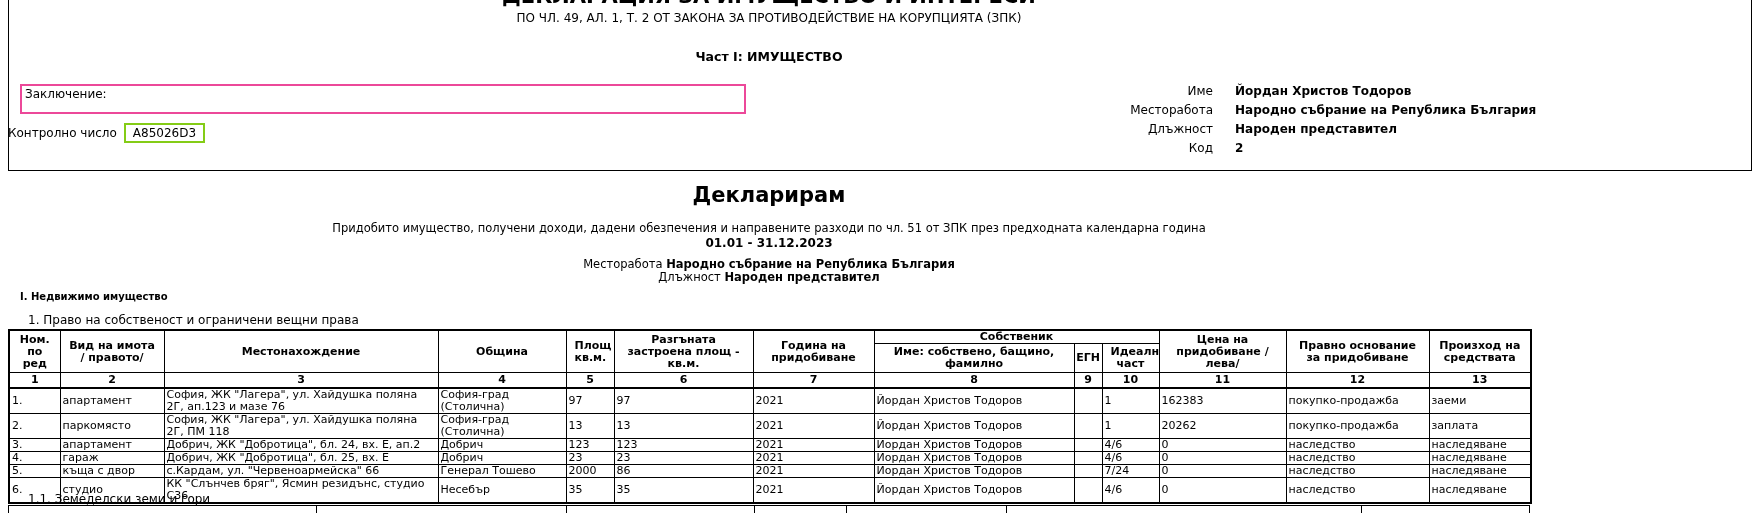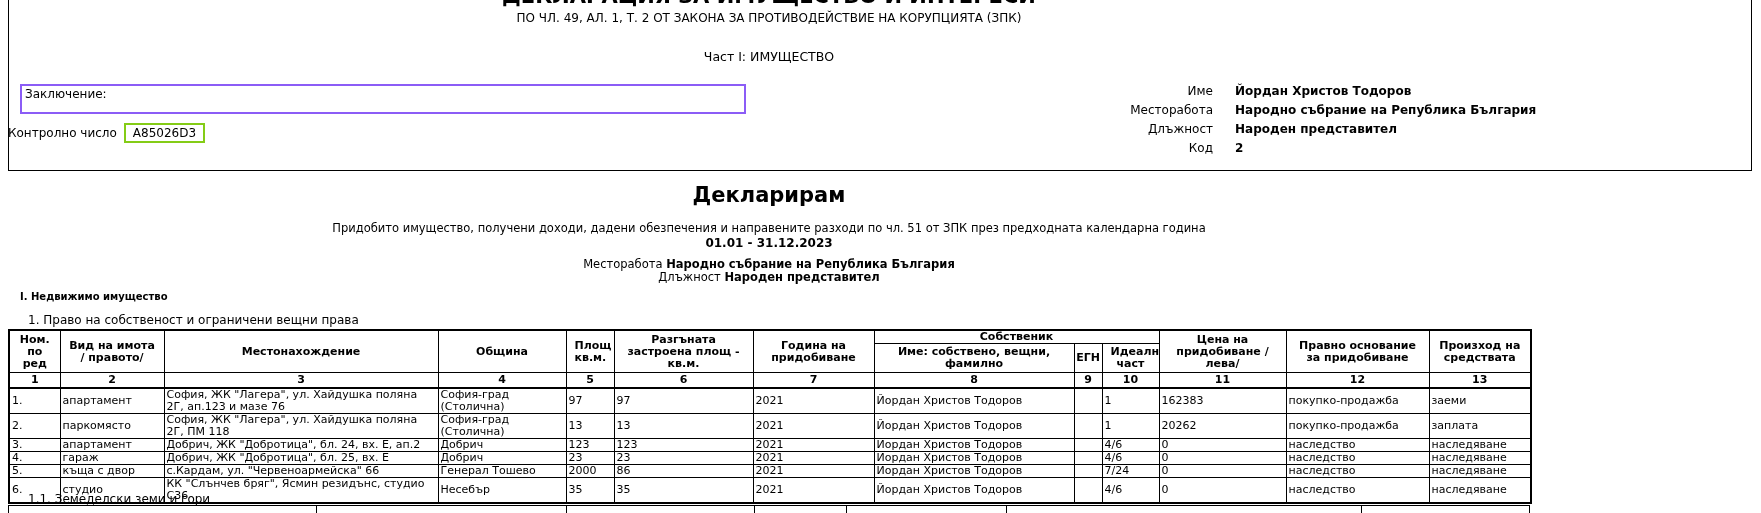--- a/index.html
+++ b/index.html
@@ -6,23 +6,23 @@
   html,body { width:1761px; height:513px; background:#fff; overflow:hidden; }
   body { position:relative; font-family:"DejaVu Sans", sans-serif; color:#000; }
 
   .abs { position:absolute; }
   .center-col { left:8px; width:1522px; text-align:center; }
 
   .top-box { left:8px; top:-42px; width:1744px; height:213px; border:1px solid #000; }
 
   .doc-title { top:-16px; font-size:21px; font-weight:bold; }
   .subtitle  { top:11px; font-size:12px; }
-  .part-title{ top:49px; font-size:12.5px; font-weight:normal; }
-
-  .conclusion-box { left:20px; top:84px; width:726px; height:30px; border:2px solid #8b5cf6;
+  .part-title{ top:49px; font-size:12.5px; font-weight:bold; }
+
+  .conclusion-box { left:20px; top:84px; width:726px; height:30px; border:2px solid #ec4899;
                     font-size:12px; padding:1px 3px; background:#fff; }
 
   .control-row { left:8px; top:123px; width:740px; display:flex; justify-content:flex-start;
                  align-items:center; gap:7px; font-size:12px; }
   .control-value { border:2px solid #84cc16; padding:1px 7px; font-size:12px; }
 
   .person-grid { left:1050px; top:84px; display:grid; grid-template-columns:163px auto;
                  column-gap:22px; row-gap:5px; font-size:12px; }
   .person-grid .plabel { text-align:right; }
   .person-grid .pvalue { font-weight:bold; }
@@ -121,21 +121,21 @@
       <th rowspan="2">Община</th>
       <th rowspan="2">Площ кв.м.</th>
       <th rowspan="2">Разгъната застроена площ - кв.м.</th>
       <th rowspan="2">Година на придобиване</th>
       <th colspan="3" class="group">Собственик</th>
       <th rowspan="2">Цена на придобиване / лева/</th>
       <th rowspan="2">Правно основание за придобиване</th>
       <th rowspan="2">Произход на средствата</th>
     </tr>
     <tr>
-      <th>Име: собствено, вещни, фамилно</th>
+      <th>Име: собствено, бащино, фамилно</th>
       <th style="padding:2px 0">ЕГН</th>
       <th>Идеална част</th>
     </tr>
     <tr class="num">
       <td>1</td>
       <td>2</td>
       <td>3</td>
       <td>4</td>
       <td>5</td>
       <td>6</td>

